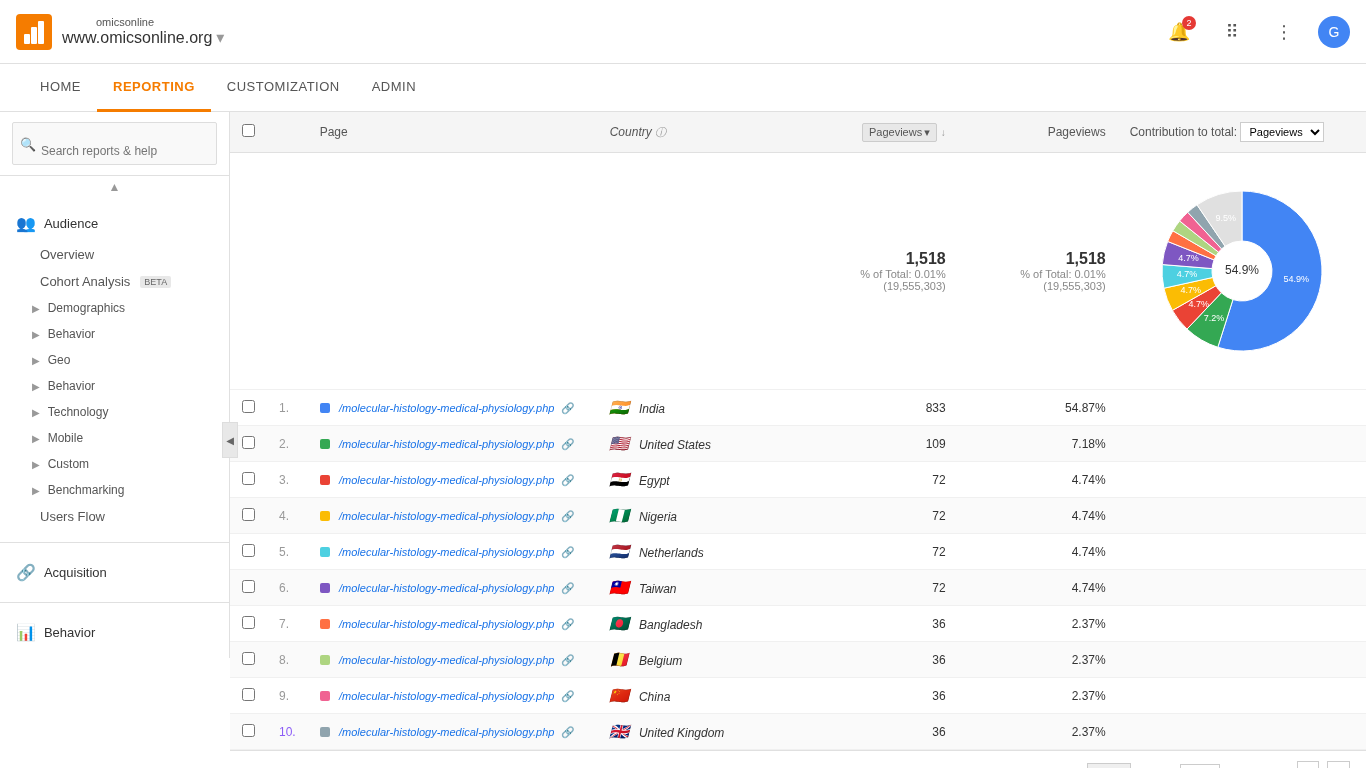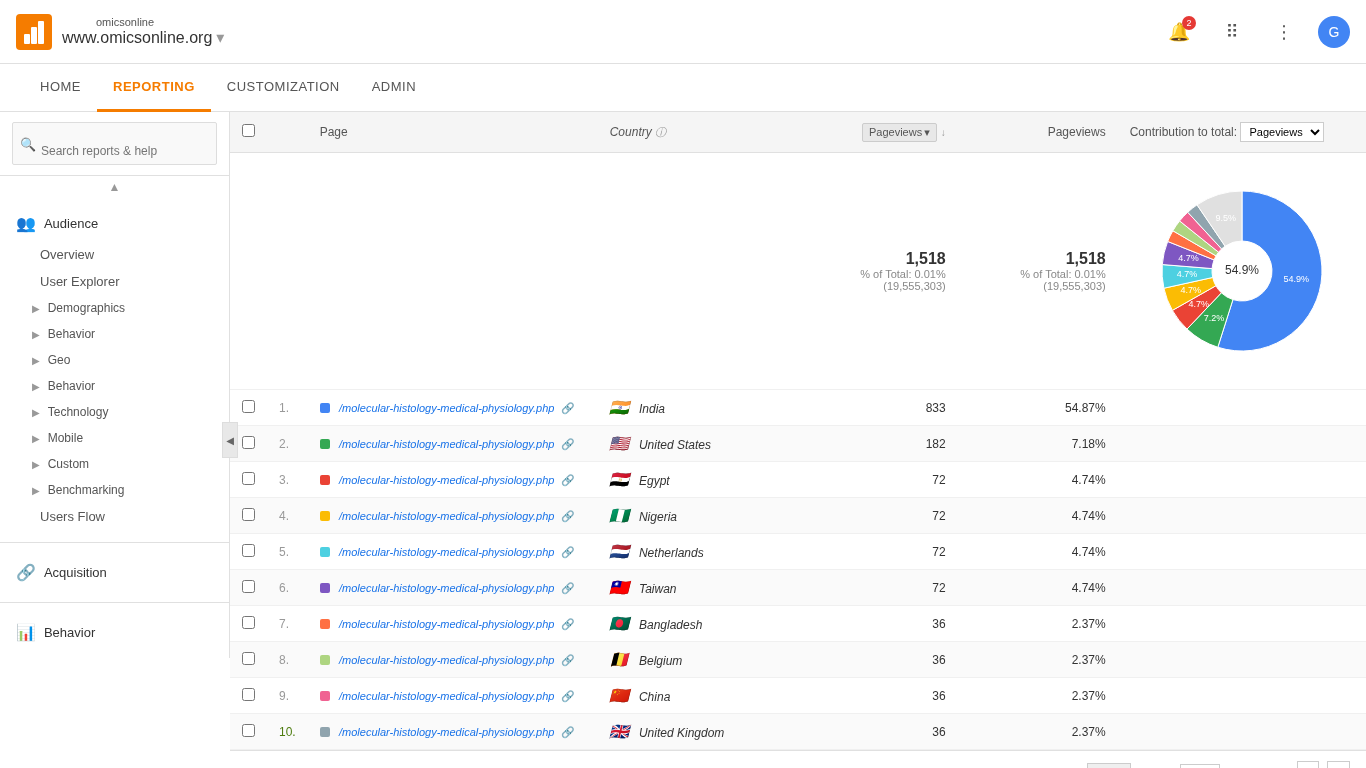--- a/index.html
+++ b/index.html
@@ -143,21 +143,22 @@
 
       <div class="sidebar-section">
         <div class="sidebar-section-header">
           <span class="icon">👥</span>
           <span>Audience</span>
         </div>
         <div class="sidebar-item">
           <span>Overview</span>
         </div>
         <div class="sidebar-item">
-          <span>User Explorer</span>
+          <span>Cohort Analysis</span>
+          <span class="beta-badge">BETA</span>
         </div>
         <div class="sidebar-subitem">
           <span class="chevron">▶</span>
           <span>Demographics</span>
         </div>
         <div class="sidebar-subitem">
           <span class="chevron">▶</span>
           <span>Behavior</span>
         </div>
         <div class="sidebar-subitem">
@@ -310,21 +311,21 @@
       <td class="col-num" style="color:#999">2.</td>
       <td class="col-page">
         <span style="display:inline-block;width:10px;height:10px;border-radius:2px;background:#34a853;margin-right:6px;vertical-align:middle;"></span>
         <a href="#" class="page-link">/molecular-histology-medical-physiology.php</a>
         <span class="link-icon">🔗</span>
       </td>
       <td class="col-country">
         <span class="flag">🇺🇸</span>
         <span>United States</span>
       </td>
-      <td class="col-pv1 right">182</td>
+      <td class="col-pv1 right">109</td>
       <td class="col-pv2 right">7.18%</td>
       <td></td>
     </tr>
           <tr style="background: rgb(255, 255, 255);">
       <td class="col-check"><input type="checkbox" style=""></td>
       <td class="col-num" style="color:#999">3.</td>
       <td class="col-page">
         <span style="display:inline-block;width:10px;height:10px;border-radius:2px;background:#ea4335;margin-right:6px;vertical-align:middle;"></span>
         <a href="#" class="page-link">/molecular-histology-medical-physiology.php</a>
         <span class="link-icon">🔗</span>
@@ -428,21 +429,21 @@
       <td class="col-country">
         <span class="flag">🇨🇳</span>
         <span>China</span>
       </td>
       <td class="col-pv1 right">36</td>
       <td class="col-pv2 right">2.37%</td>
       <td></td>
     </tr>
           <tr style="background: rgb(250, 250, 250);">
       <td class="col-check"><input type="checkbox" style=""></td>
-      <td class="col-num" style="color:#4d7c0f">10.</td>
+      <td class="col-num" style="color:#8b5cf6">10.</td>
       <td class="col-page">
         <span style="display:inline-block;width:10px;height:10px;border-radius:2px;background:#90a4ae;margin-right:6px;vertical-align:middle;"></span>
         <a href="#" class="page-link">/molecular-histology-medical-physiology.php</a>
         <span class="link-icon">🔗</span>
       </td>
       <td class="col-country">
         <span class="flag">🇬🇧</span>
         <span>United Kingdom</span>
       </td>
       <td class="col-pv1 right">36</td>

